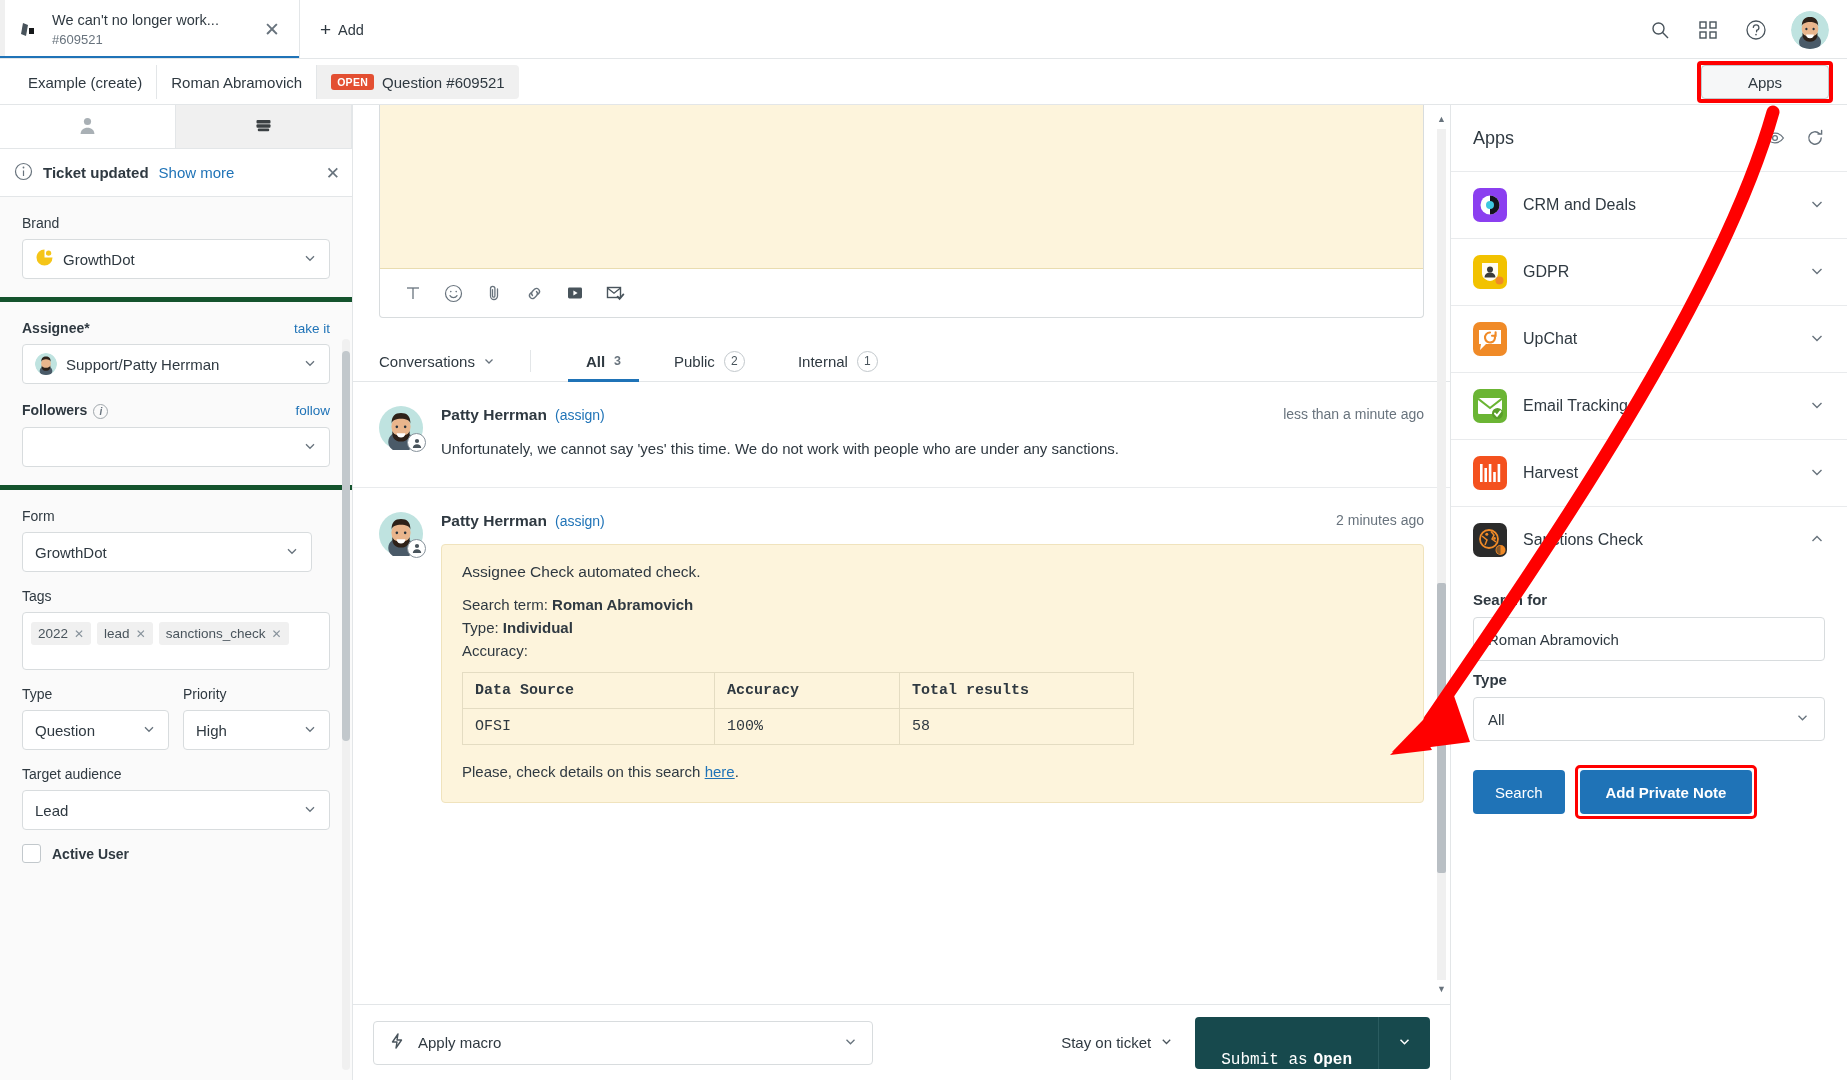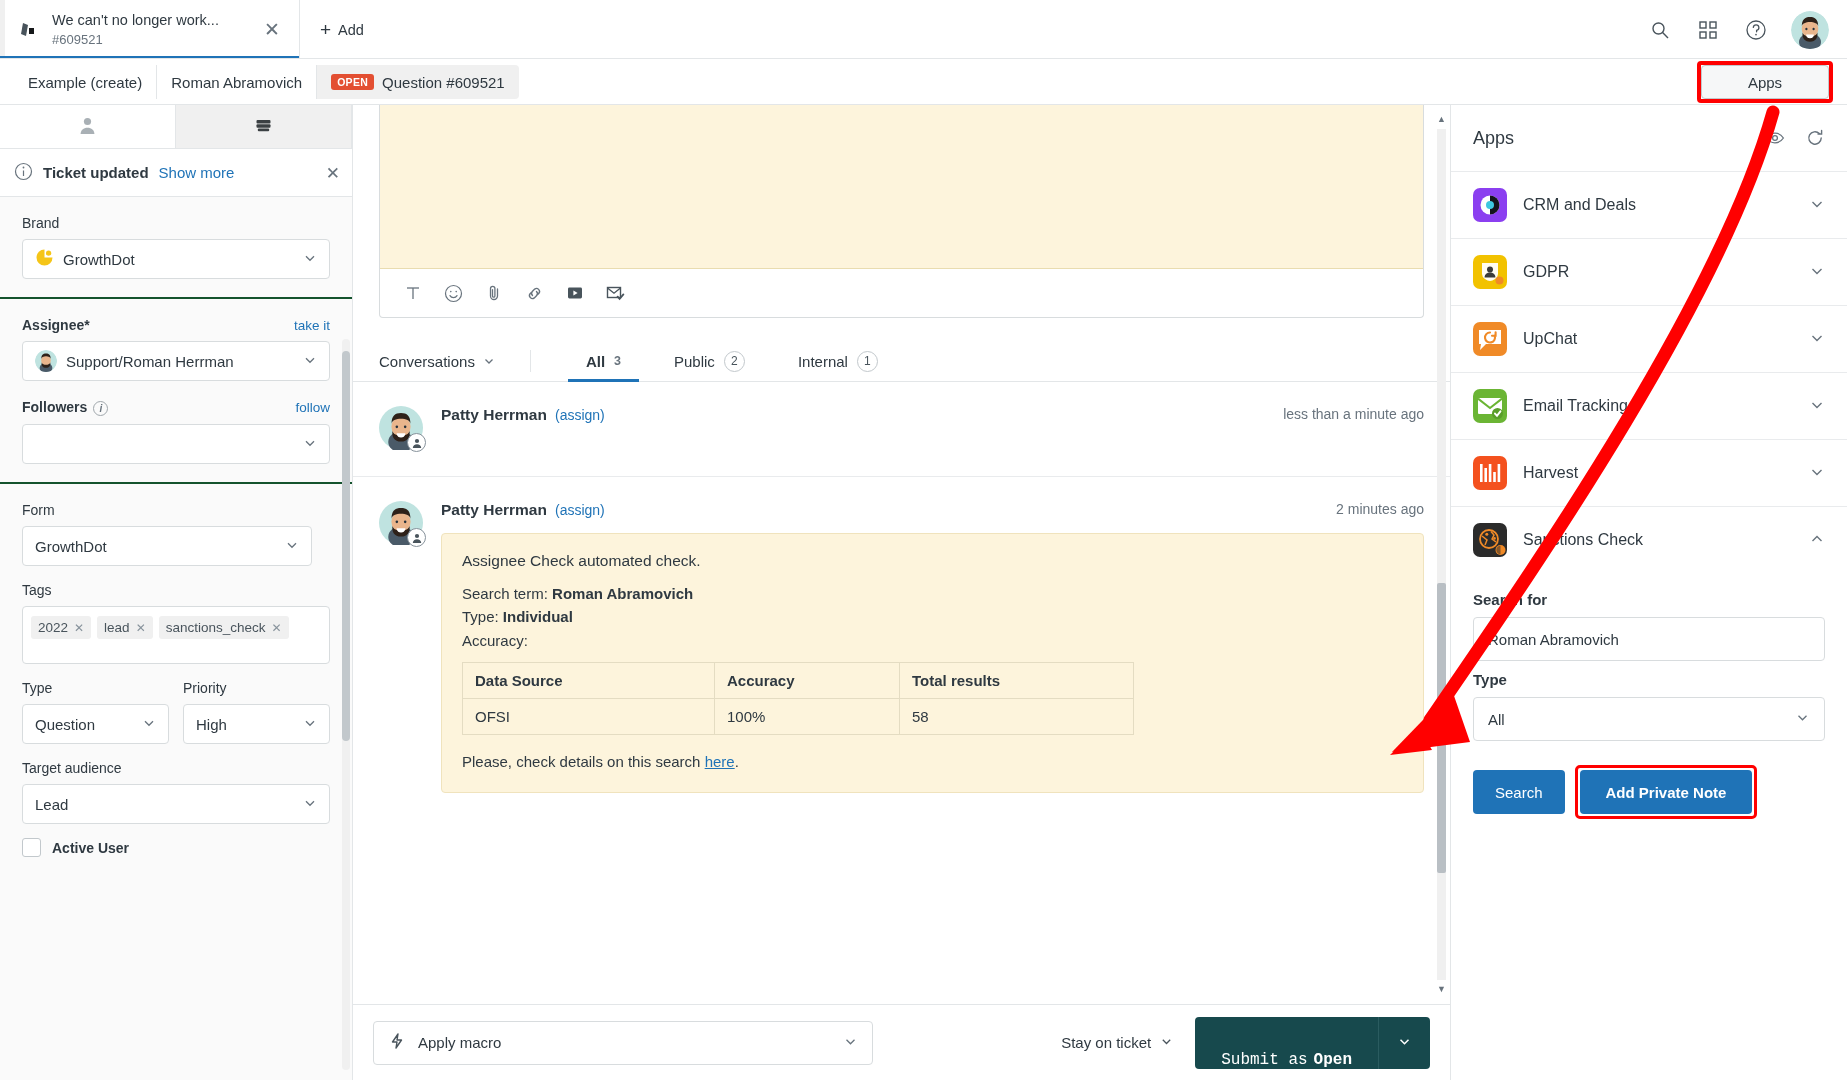--- a/index.html
+++ b/index.html
@@ -56,21 +56,21 @@
   
   .left { width:353px; flex:none; border-right:1px solid #e3e6e8; display:flex; flex-direction:column; background:#fafafa; position:relative; }
   .left-tabs { height:44px; display:flex; background:#fff; flex:none; border-bottom:1px solid #e3e6e8; }
   .ltab { flex:1; display:flex; align-items:center; justify-content:center; cursor:pointer; border-right:1px solid #e3e6e8; color:#a9b0b5; }
   .ltab.active { background:#f0f0f0; color:#3b4043; }
   .notice { height:48px; background:#fff; display:flex; align-items:center; gap:10px; padding:0 14px; border-bottom:1px solid #e3e6e8; flex:none; position:relative; }
   .notice-title { font-weight:bold; font-size:15px; color:#2f3941; }
   .notice-link { color:#1f73b7; font-size:15px; cursor:pointer; }
   .notice-close { position:absolute; right:12px; top:50%; transform:translateY(-50%); color:#68737d; font-size:17px; cursor:pointer; }
   .left-scroll { flex:1; overflow:hidden; position:relative; padding:0; }
-  .lsec { padding:18px 22px; border-bottom:2px solid #14532d; }
+  .lsec { padding:18px 22px; border-bottom:5px solid #14532d; }
   .lsec.nb { border-bottom:none; }
   .fld-label { font-size:14px; color:#2f3941; margin-bottom:8px; display:block; }
   .fld-label.bold { font-weight:bold; }
   .row-between { display:flex; align-items:baseline; justify-content:space-between; margin-bottom:8px; }
   .mini-link { color:#1f73b7; font-size:13.5px; cursor:pointer; }
   .select {
     height:40px; background:#fff; border:1px solid #d8dcde; border-radius:4px;
     display:flex; align-items:center; gap:9px; padding:0 12px; cursor:pointer; position:relative;
   }
   .select .val { flex:1; font-size:15px; color:#2f3941; white-space:nowrap; overflow:hidden; text-overflow:ellipsis; }
@@ -118,21 +118,21 @@
   .msg-head { display:flex; align-items:baseline; gap:8px; }
   .msg-author { font-weight:bold; font-size:15.5px; color:#2f3941; }
   .msg-assign { color:#1f73b7; font-size:14px; cursor:pointer; }
   .msg-time { position:absolute; right:26px; top:24px; font-size:14px; color:#68737d; }
   .msg-text { margin-top:14px; font-size:15px; color:#2f3941; line-height:1.5; }
 
   .note { margin-top:14px; background:#fdf4dc; border:1px solid #f0e3bd; border-radius:4px; padding:18px 20px 22px 20px; }
   .note-title { font-size:15.5px; color:#2f3941; margin-bottom:12px; }
   .note-line { font-size:15px; color:#2f3941; line-height:1.55; }
   .note-line b { font-weight:bold; }
-  .note-table { width:672px; border-collapse:collapse; margin-top:10px; background:transparent; }
+  .note-table { width:672px; border-collapse:collapse; margin-top:10px; background:transparent;font-family:Liberation Mono, monospace; }
   .note-table th, .note-table td { border:1px solid #e4dcc2; padding:9px 12px; text-align:left; font-size:15px; color:#2f3941; }
   .note-table th { font-weight:bold; }
   .note-foot { margin-top:18px; font-size:15px; color:#2f3941; }
   .note-foot a { color:#1f73b7; text-decoration:underline; cursor:pointer; }
 
   .center-sb { position:absolute; right:4px; top:8px; bottom:8px; width:9px; }
   .center-sb .track { position:absolute; top:16px; bottom:16px; left:0; right:0; background:#f0f0f0; }
   .center-sb .thumb { position:absolute; left:0; right:0; top:470px; height:290px; background:#b9bfc4; border-radius:2px; }
   .center-sb .up, .center-sb .dn { position:absolute; left:0; right:0; text-align:center; color:#68737d; font-size:9px; line-height:1; }
   .center-sb .up { top:2px; } .center-sb .dn { bottom:2px; }
@@ -321,21 +321,21 @@
           <div class="select">
             <span class="mini-avatar">
               <svg width="22" height="22" viewBox="0 0 38 38">
                 <circle cx="19" cy="19" r="19" fill="#bfe3e0"></circle>
                 <ellipse cx="19" cy="31" rx="11" ry="9" fill="#4a5a68"></ellipse>
                 <ellipse cx="19" cy="18" rx="8.3" ry="9" fill="#e9b58c"></ellipse>
                 <path d="M10.8 15.5c0-6 16.4-6 16.4 0 0-7-3-9.5-8.2-9.5S10.8 8.5 10.8 15.5z" fill="#2e2119"></path>
                 <path d="M11.6 21.5c1.2 5.5 13.6 5.5 14.8 0 .6 5-1.5 9.2-7.4 9.2s-8-4.2-7.4-9.2z" fill="#2e2119"></path>
               </svg>
             </span>
-            <span class="val">Support/Roman Herrman</span>
+            <span class="val">Support/Patty Herrman</span>
             <span class="chev">
               <svg width="14" height="14" viewBox="0 0 14 14" fill="none" stroke="#68737d" stroke-width="1.3">
                   <path d="M3 5.3 L7 9.3 L11 5.3"></path>
                 </svg>
             </span>
           </div>
 
           <div class="row-between" style="margin-top:18px">
             <span class="fld-label bold" style="margin:0">
               <span>Followers</span><span class="info-i">i</span>
@@ -518,20 +518,21 @@
                 <circle cx="6" cy="4" r="2.1"></circle>
                   <path d="M1.8 11c0-2.4 1.9-3.8 4.2-3.8S10.2 8.6 10.2 11z"></path>
               </svg>
             </span>
           </div>
           <div class="msg-main">
             <div class="msg-head">
               <span class="msg-author">Patty Herrman</span>
               <span class="msg-assign">(assign)</span>
             </div>
+            <div class="msg-text">Unfortunately, we cannot say 'yes' this time. We do not work with people who are under any sanctions.</div>
           </div>
           <div class="msg-time">less than a minute ago</div>
         </div>
 
         <div class="msg" style="border-bottom:none">
           <div class="msg-avatar">
             <span class="pic">
               <svg width="44" height="44" viewBox="0 0 38 38">
                 <circle cx="19" cy="19" r="19" fill="#bfe3e0"></circle>
                 <ellipse cx="19" cy="31" rx="11" ry="9" fill="#4a5a68"></ellipse>

